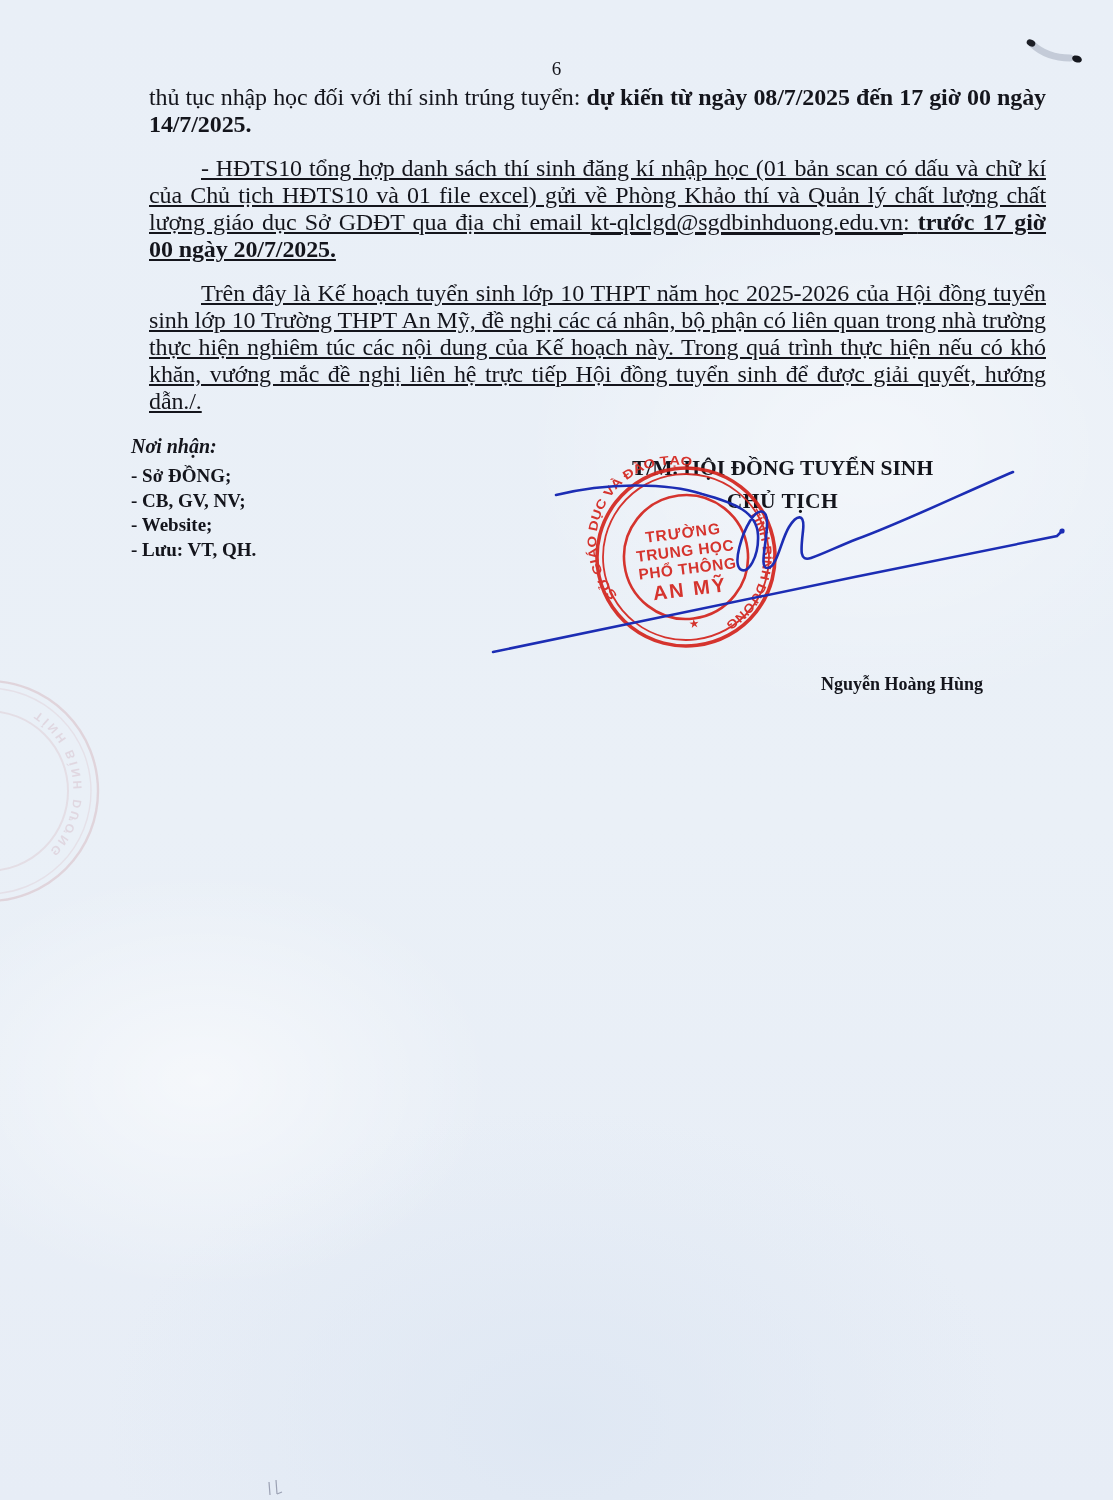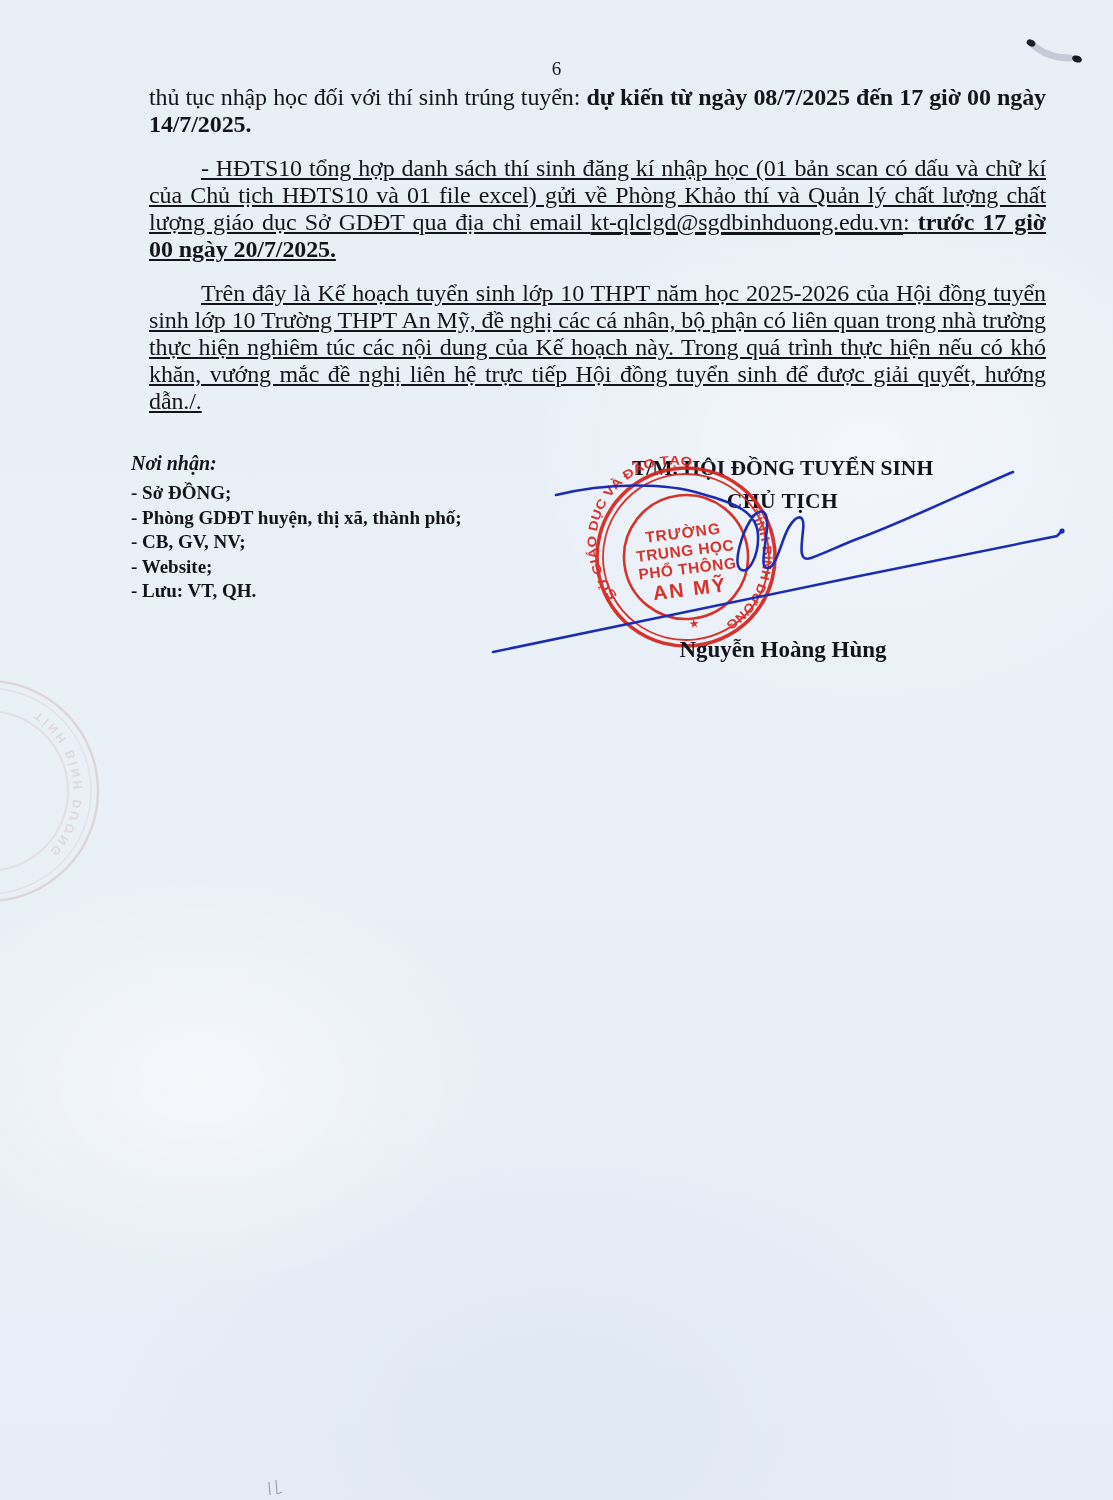--- a/index.html
+++ b/index.html
@@ -24,32 +24,32 @@
     position:absolute;left:108px;top:84px;width:897px;
     font-size:24px;line-height:27px;letter-spacing:-0.1px;
     text-align:justify;
     margin-left:41px;
   }
   .para{margin:0 0 17px 0;}
   .para.indent{text-indent:52px;text-decoration:underline;}
   .para .b{font-weight:bold;}
   .para .u{text-decoration:underline;text-underline-offset:3px;}
   .recipients{
-    position:absolute;left:131px;top:452px;width:420px;
+    position:absolute;left:131px;top:435px;width:420px;
   }
   .recipients-label{font-size:20px;font-weight:bold;font-style:italic;margin-bottom:6px;}
   .recipients-list{list-style:none;margin:0;padding:0;font-size:19px;font-weight:bold;line-height:24.5px;}
   .sig-block{
     position:absolute;left:580px;top:436px;width:405px;text-align:center;margin-top:16px;
   }
   .sig-heading{font-size:21.5px;font-weight:bold;line-height:33px;white-space:nowrap;}
   .sig-title{font-size:21.5px;font-weight:bold;line-height:33px;letter-spacing:.5px;}
   .signer-name{
-    position:absolute;left:583px;top:637px;width:400px;text-align:center;
-    font-size:23px;font-weight:bold;
+    position:absolute;left:583px;top:674px;width:400px;text-align:right;
+    font-size:18px;font-weight:bold;
   }
   svg{position:absolute;display:block;}
   .stamp-svg{left:581px;top:452px;width:210px;height:210px;opacity:.93;}
   .stamp-svg text{font-family:"Liberation Sans","DejaVu Sans",sans-serif;font-weight:bold;}
   .signature-svg{left:440px;top:450px;width:650px;height:230px;}
   .bleed-svg{left:0;top:678px;width:135px;height:225px;opacity:.5;}
   .bleed-svg text{font-family:"Liberation Sans",sans-serif;font-weight:bold;}
   .corner-svg{left:1002px;top:20px;width:100px;height:55px;}
   .bottom-mark-svg{left:255px;top:1478px;width:70px;height:20px;}
   [data-interactable]{cursor:default;}
@@ -70,21 +70,20 @@
   <div class="content" data-interactable="false">
       <div class="para" data-interactable="false"><span data-interactable="false">thủ tục nhập học đối với thí sinh trúng tuyển: </span><span class="b" data-interactable="false">dự kiến từ ngày 08/7/2025 đến 17 giờ 00 ngày 14/7/2025.</span></div>
       <div class="para indent" data-interactable="false"><span data-interactable="false">- HĐTS10 tổng hợp danh sách thí sinh đăng kí nhập học (01 bản scan có dấu và chữ kí của Chủ tịch HĐTS10 và 01 file excel) gửi về Phòng Khảo thí và Quản lý chất lượng chất lượng giáo dục Sở GDĐT qua địa chỉ email </span><span class="u" data-interactable="false">kt-qlclgd@sgdbinhduong.edu.vn</span><span data-interactable="false">: </span><span class="b" data-interactable="false">trước 17 giờ 00 ngày 20/7/2025.</span></div>
       <div class="para indent" data-interactable="false"><span data-interactable="false">Trên đây là Kế hoạch tuyển sinh lớp 10 THPT năm học 2025-2026 của Hội đồng tuyển sinh lớp 10 Trường THPT An Mỹ, đề nghị các cá nhân, bộ phận có liên quan trong nhà trường thực hiện nghiêm túc các nội dung của Kế hoạch này. Trong quá trình thực hiện nếu có khó khăn, vướng mắc đề nghị liên hệ trực tiếp Hội đồng tuyển sinh để được giải quyết, hướng dẫn./.</span></div>
     </div>
 
   <div class="recipients" data-interactable="false">
     <div class="recipients-label" data-interactable="false">Nơi nhận:</div>
     <ul class="recipients-list" data-interactable="false">
         <li data-interactable="false">- Sở ĐỒNG;</li>
-        <li data-interactable="false">- Phòng GDĐT huyện, thị xã, thành phố;</li>
         <li data-interactable="false">- CB, GV, NV;</li>
         <li data-interactable="false">- Website;</li>
         <li data-interactable="false">- Lưu: VT, QH.</li>
       </ul>
   </div>
 
   <div class="sig-block" data-interactable="false">
     <div class="sig-heading" data-interactable="false">T/M. HỘI ĐỒNG TUYỂN SINH</div>
     <div class="sig-title" data-interactable="false">CHỦ TỊCH</div>
   </div>

